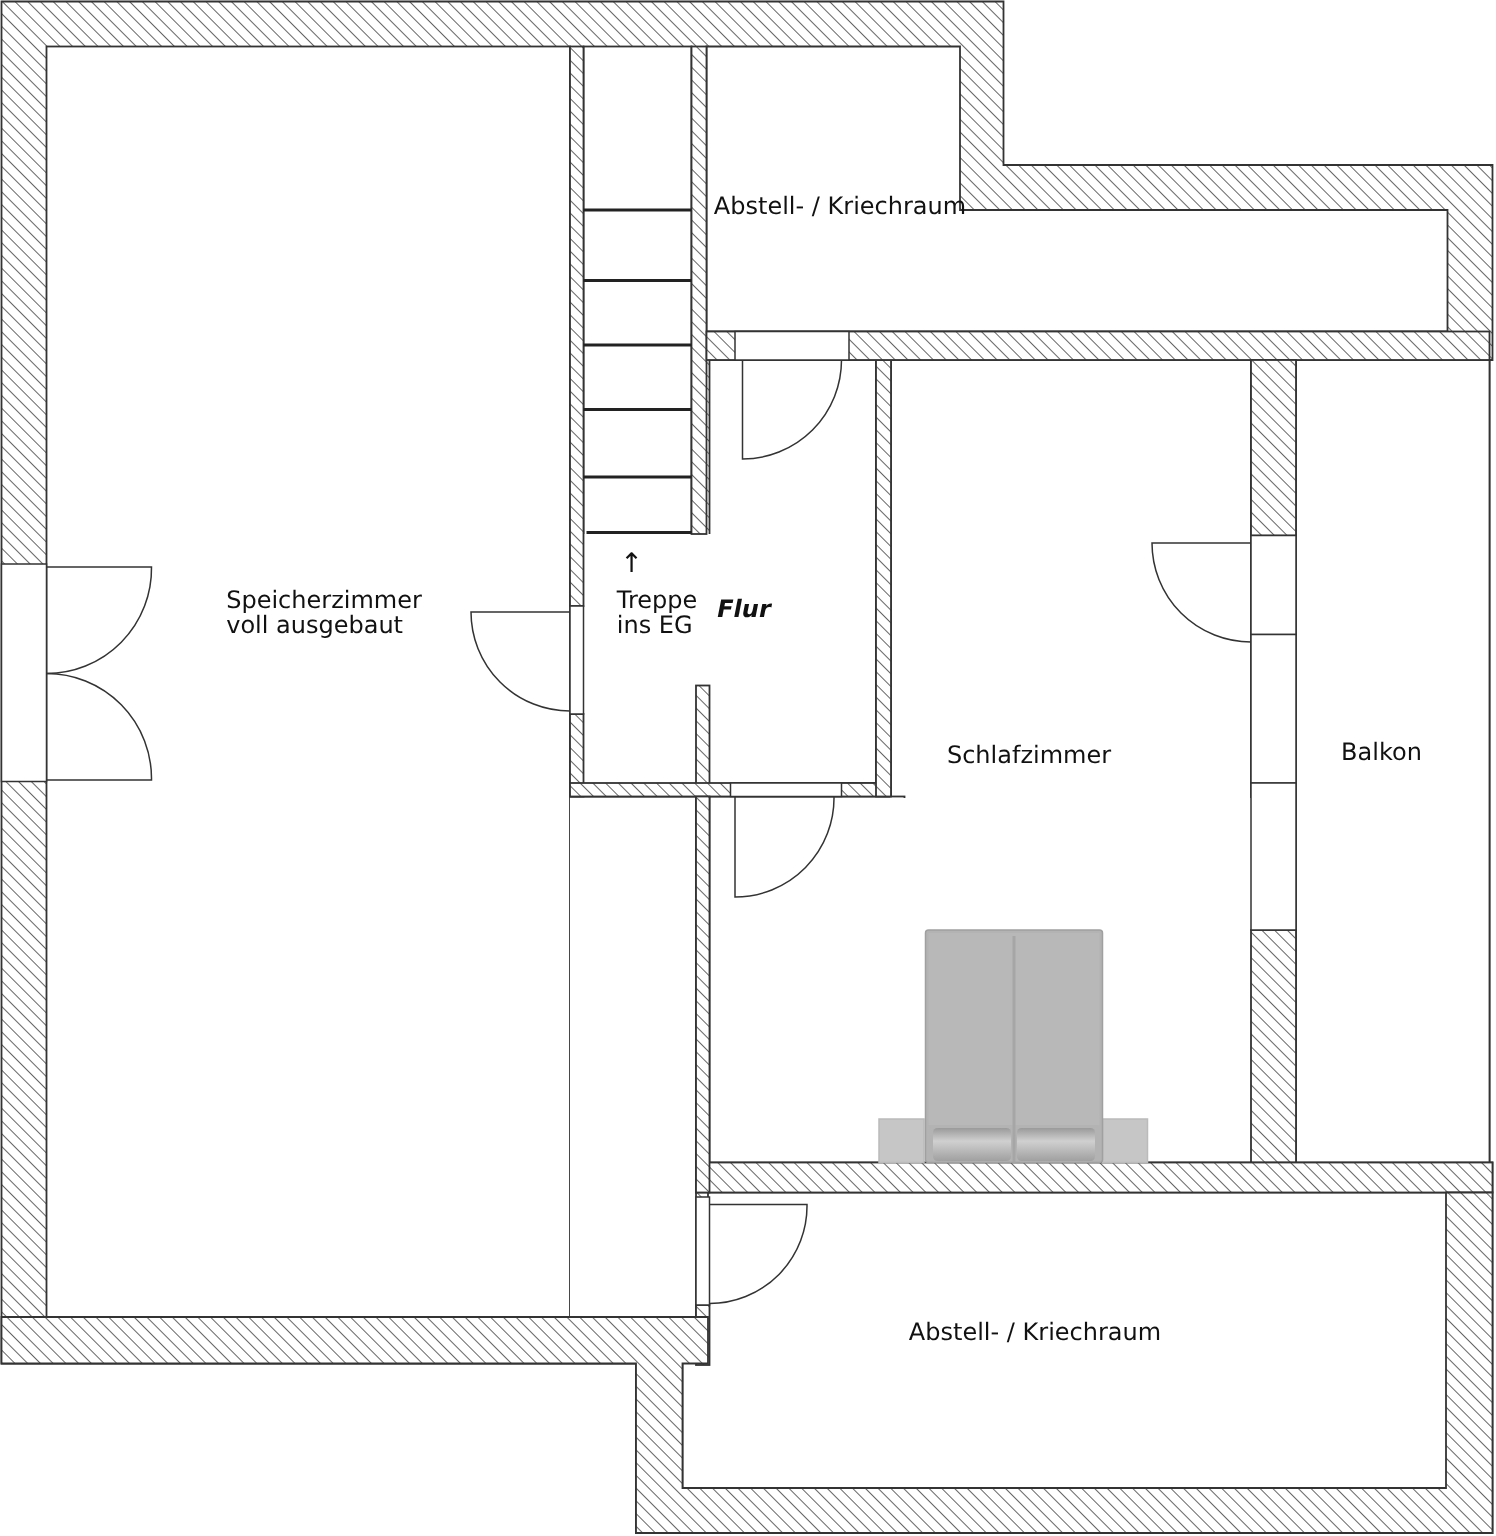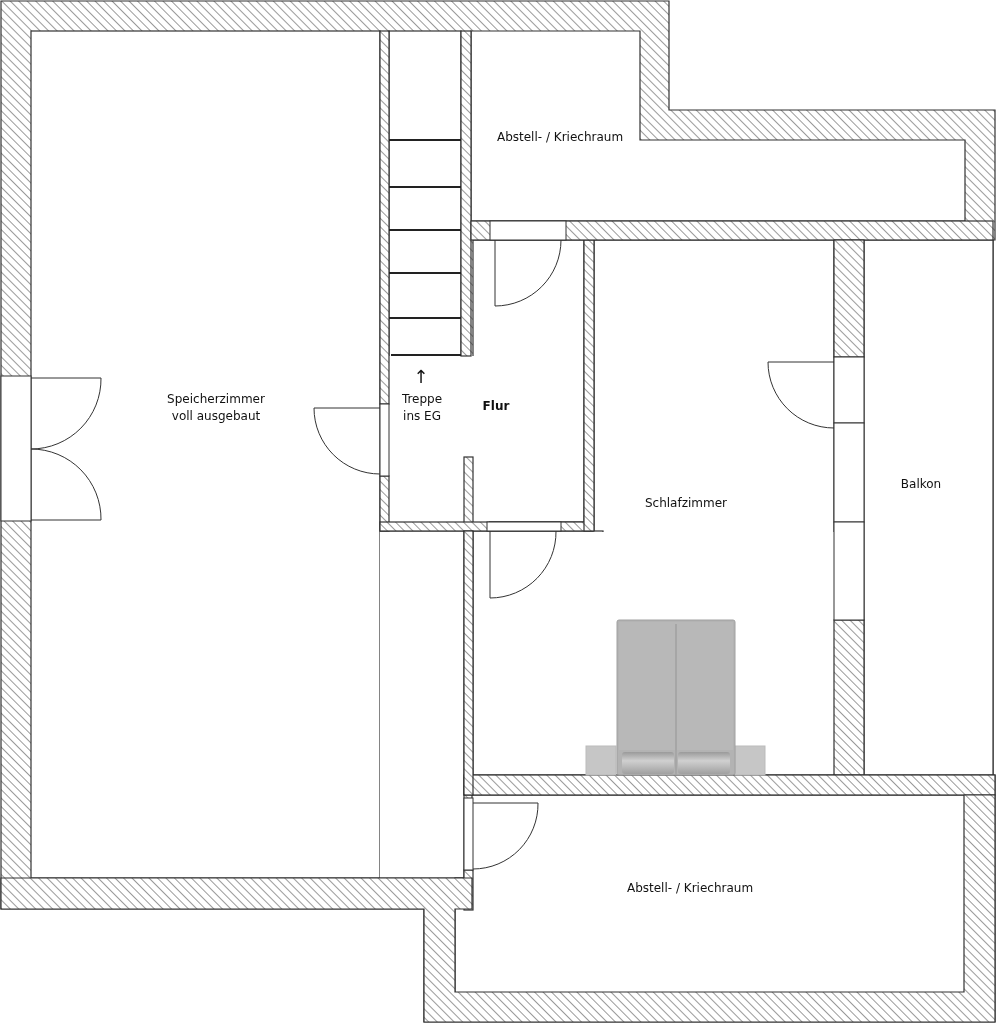--- a/index.html
+++ b/index.html
@@ -1,28 +1,28 @@
 <!DOCTYPE html>
 <html><head>
   <meta charset="utf-8">
   <style>
     html, body { margin: 0; padding: 0; background: #ffffff; }
     body { width: 997px; height: 1024px; position: relative; overflow: hidden; }
     svg.plan { position: absolute; left: 0; top: 0; }
     .lbl {
       position: absolute;
       font-family: "DejaVu Sans", sans-serif;
-      font-size: 12px;
+      font-size: 16px;
       color: #111;
-      text-align: center;
+      text-align: left;
       line-height: 17px;
       white-space: pre;
       transform: translate(-50%, -50%);
     }
-    .lbl.bold { font-weight: bold; }
+    .lbl.bold { font-weight: bold; font-style: italic; }
     .arrow { position: absolute; font-family: "DejaVu Sans", sans-serif; font-size: 18px; color: #111; transform: translate(-50%, -50%); }
   </style>
 </head>
 <body>
 
 <svg class="plan" width="997" height="1024" viewBox="0 0 997 1024" xmlns="http://www.w3.org/2000/svg">
   <defs>
     <pattern id="hatch" patternUnits="userSpaceOnUse" width="6" height="6" patternTransform="rotate(-45)">
       <rect width="6" height="6" fill="#ffffff"></rect>
       <line x1="0" y1="0" x2="0" y2="6" stroke="#555" stroke-width="1.2"></line>
@@ -142,18 +142,18 @@
     <rect x="622" y="752" width="52" height="22" rx="3" fill="url(#pillow)"></rect>
     <rect x="678" y="752" width="52" height="22" rx="3" fill="url(#pillow)"></rect>
   </g>
 </svg>
 
 <div class="lbl" style="left:216px; top:408px;">Speicherzimmer
 voll ausgebaut</div>
 <div class="lbl" style="left:560px; top:137px;">Abstell- / Kriechraum</div>
 <div class="lbl bold" style="left:496px; top:406px;">Flur</div>
 <div class="lbl" style="left:686px; top:503px;">Schlafzimmer</div>
-<div class="lbl" style="left:921px; top:484px;">Balkon</div>
+<div class="lbl" style="left:921px; top:501px;">Balkon</div>
 <div class="lbl" style="left:690px; top:888px;">Abstell- / Kriechraum</div>
 
 <div class="arrow" style="left:421px; top:376px;">↑</div>
-<div class="lbl" style="left:422px; top:408px;">Treppe
+<div class="lbl" style="left:438px; top:408px;">Treppe
 ins EG</div>
 
 </body></html>

